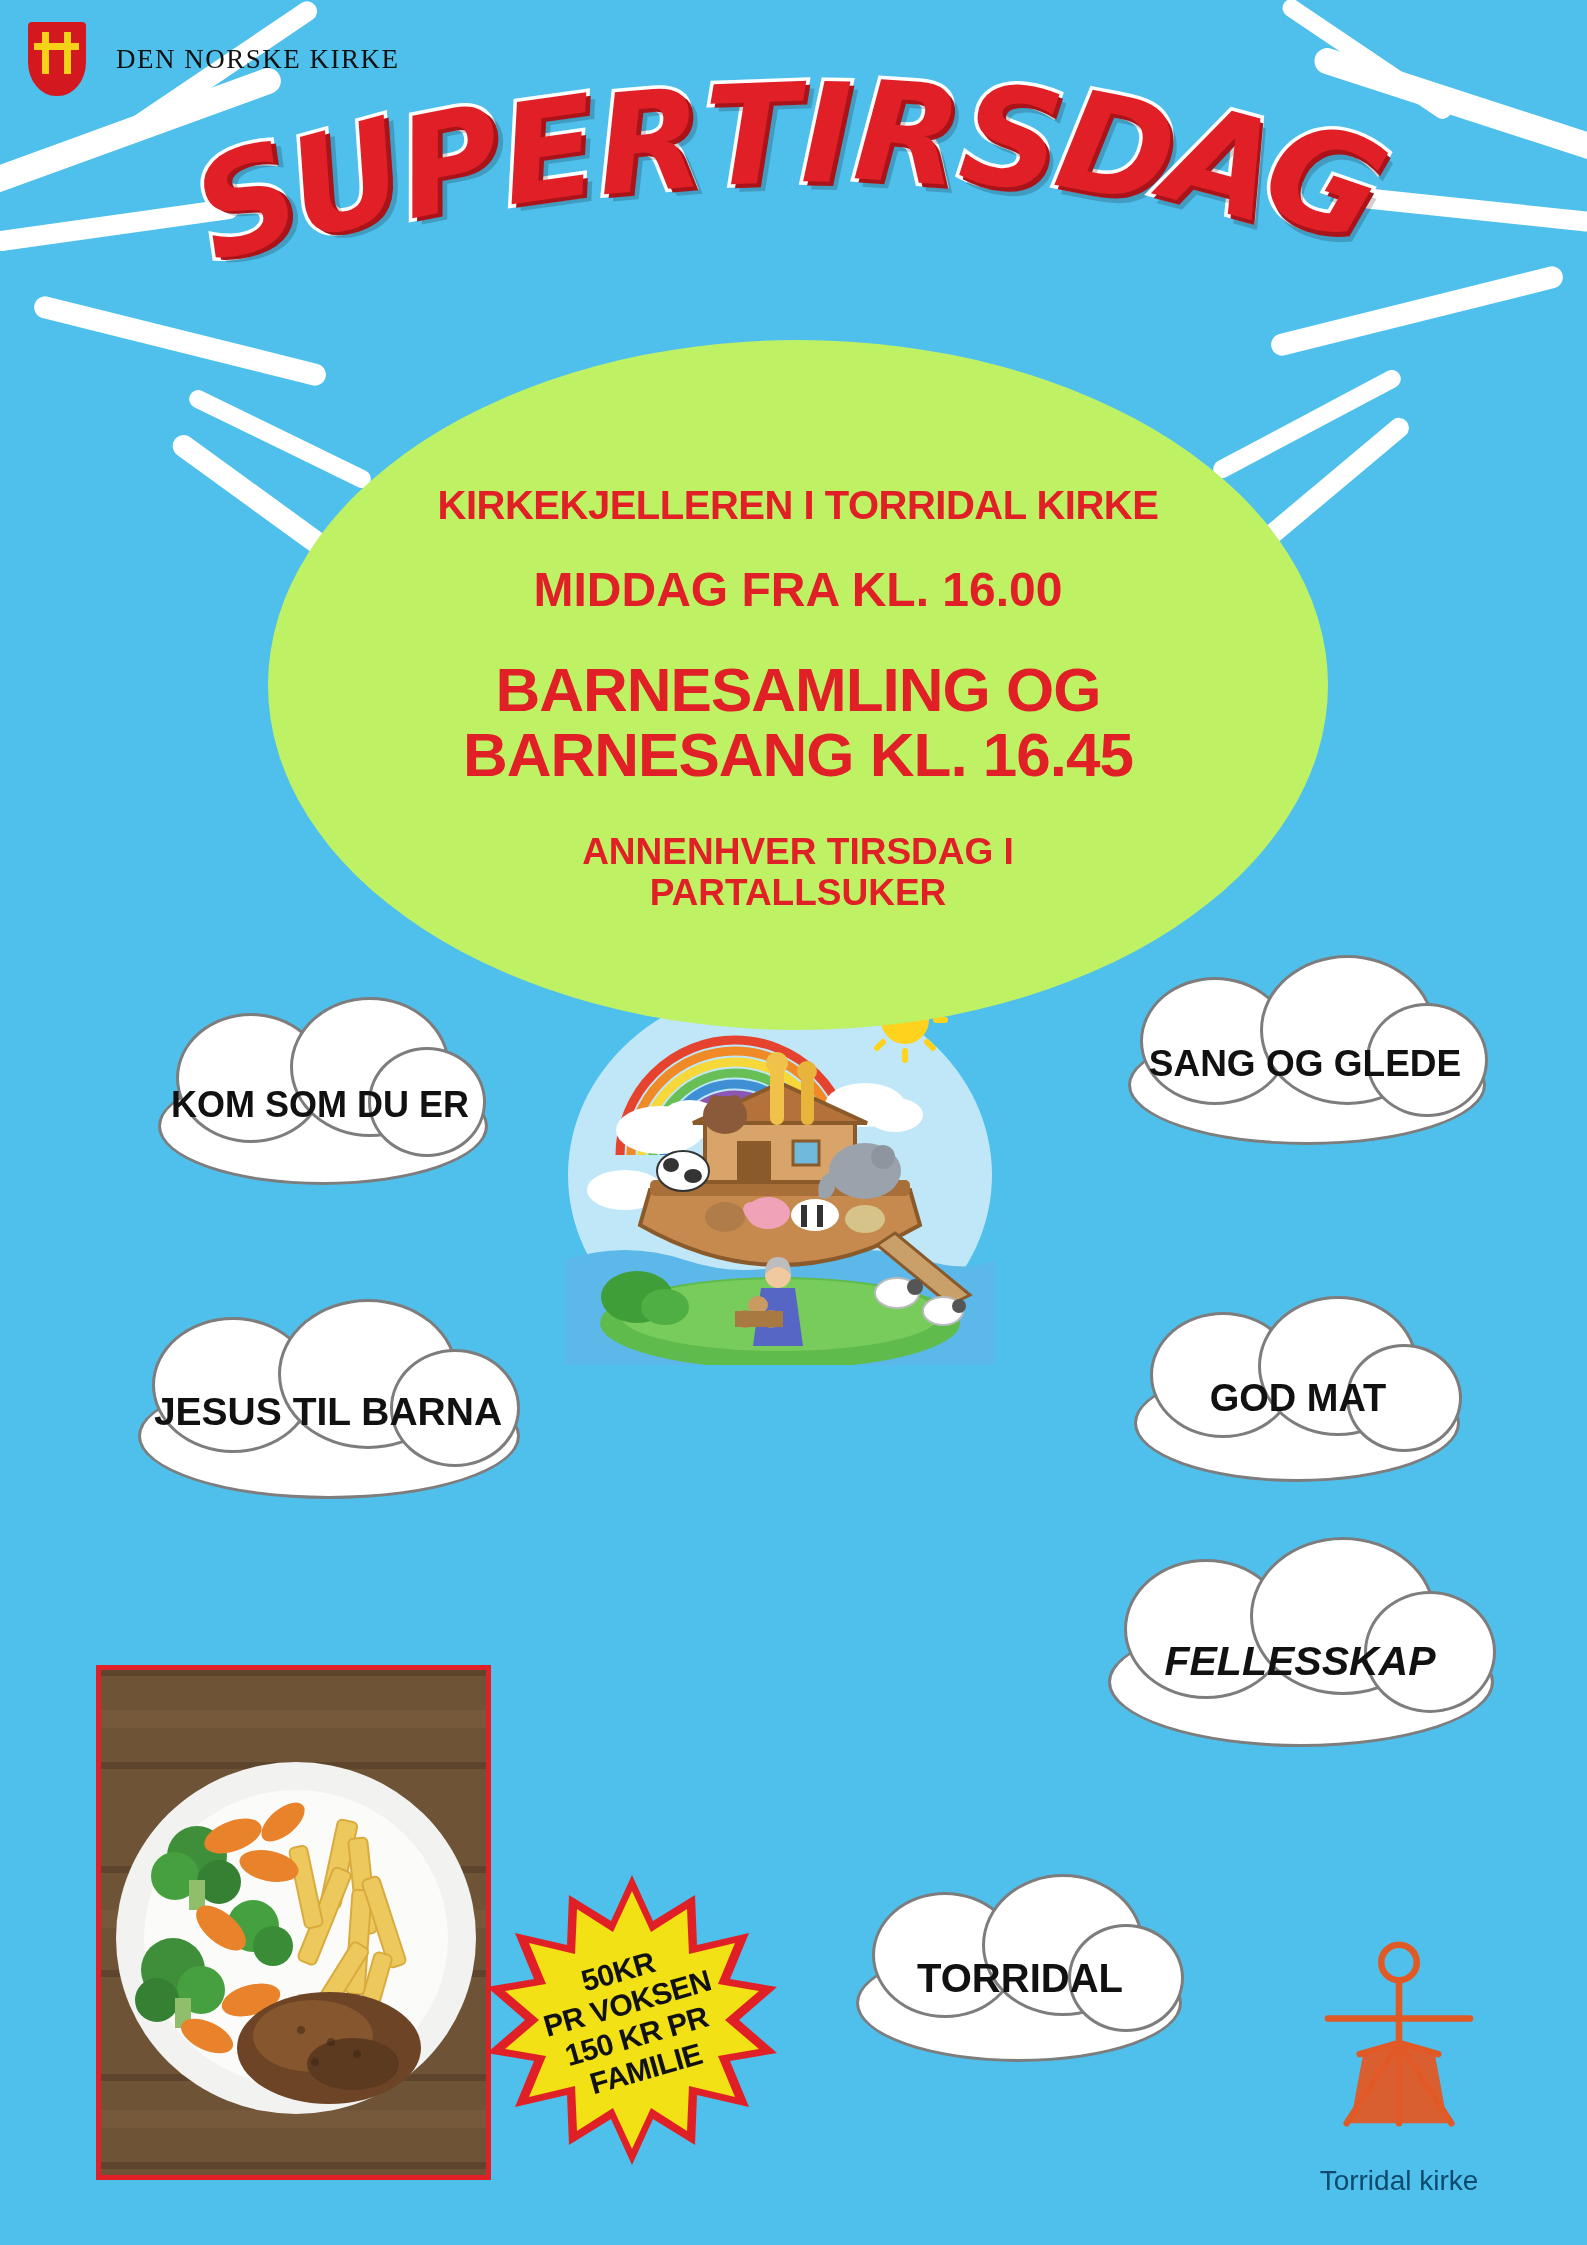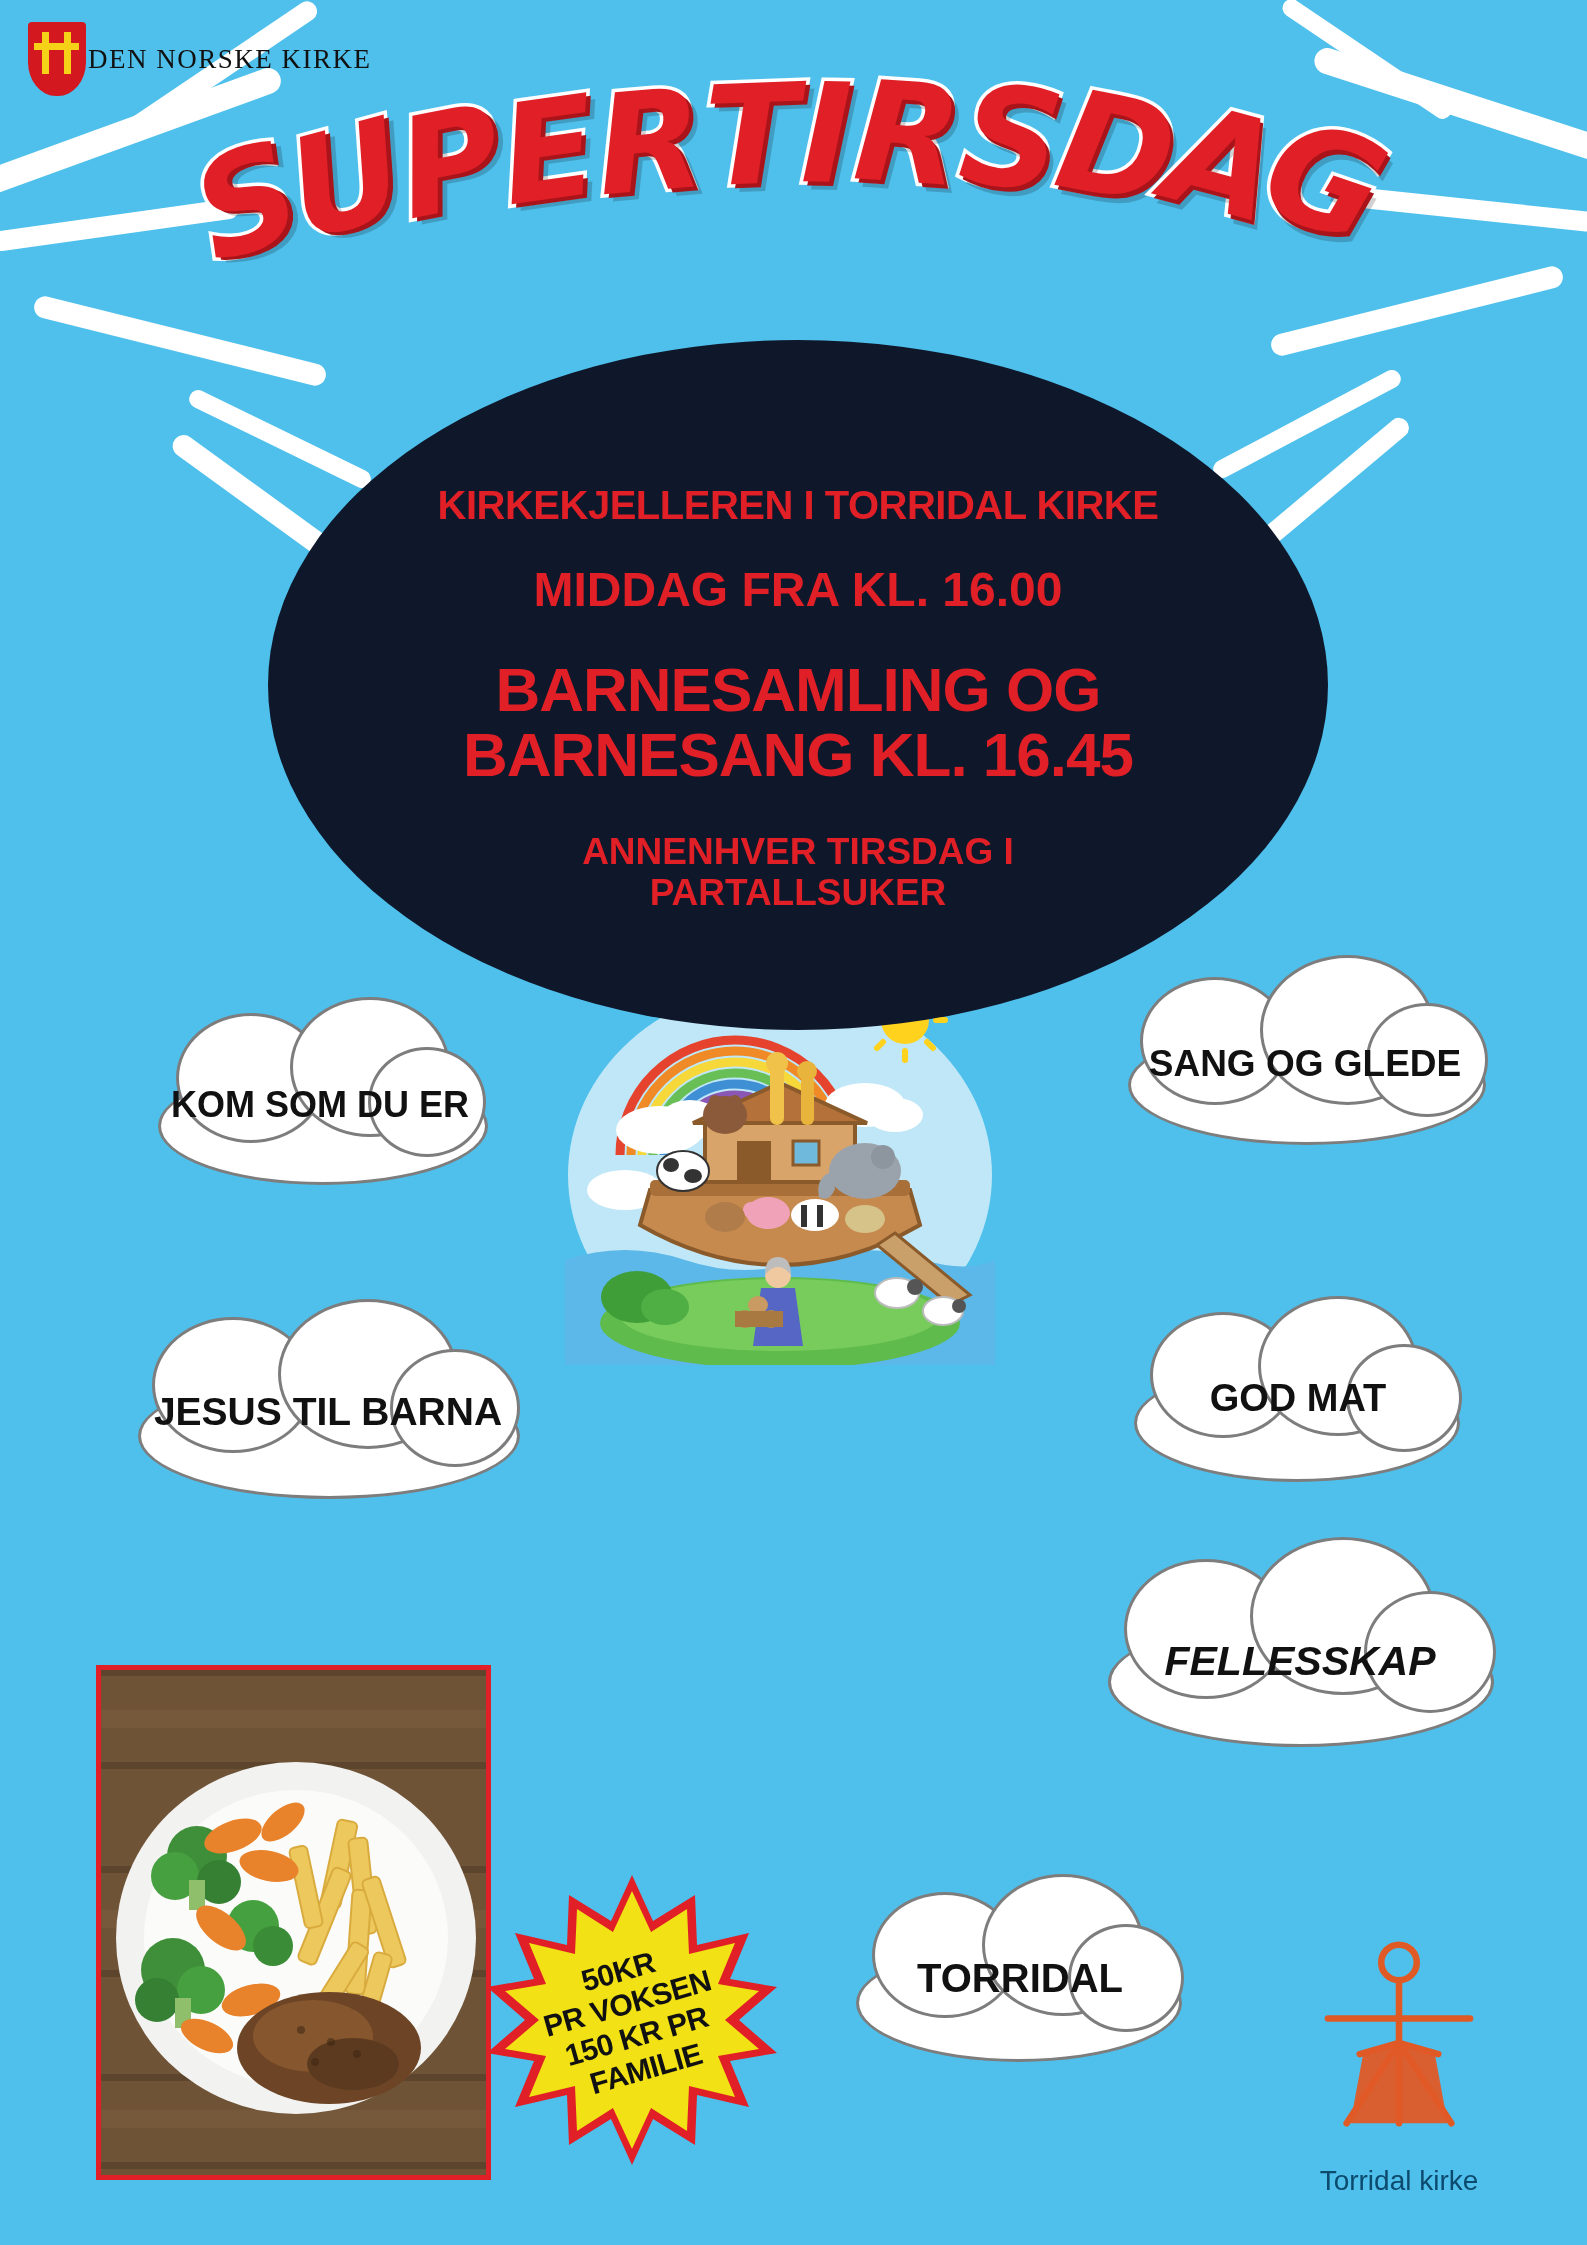--- a/index.html
+++ b/index.html
@@ -23,21 +23,21 @@
     transform-origin: center;
     opacity: 1;
   }
 
   
   .logo-wrap {
     position: absolute;
     top: 22px; left: 18px;
     display: flex;
     align-items: center;
-    gap: 2px;
+    gap: 30px;
     z-index: 40;
     padding-left: 10px;
   }
   .shield {
     position: relative;
     width: 58px; height: 74px;
     background: #d31820;
     border-radius: 4px 4px 28px 28px / 4px 4px 34px 34px;
   }
   .shield .cross-h, .shield .cross-v { position: absolute; background: #f5d117; }
@@ -74,21 +74,21 @@
   }
   .arc span {
     display: inline-block;
   }
 
   
   .ellipse {
     position: absolute;
     left: 268px; top: 340px;
     width: 1060px; height: 690px;
-    background: #0f172a;
+    background: #bef264;
     border-radius: 50%;
     z-index: 20;
     display: flex;
     flex-direction: column;
     align-items: center;
     justify-content: center;
     text-align: center;
     padding: 40px 90px;
   }
   .ellipse .l1 {

